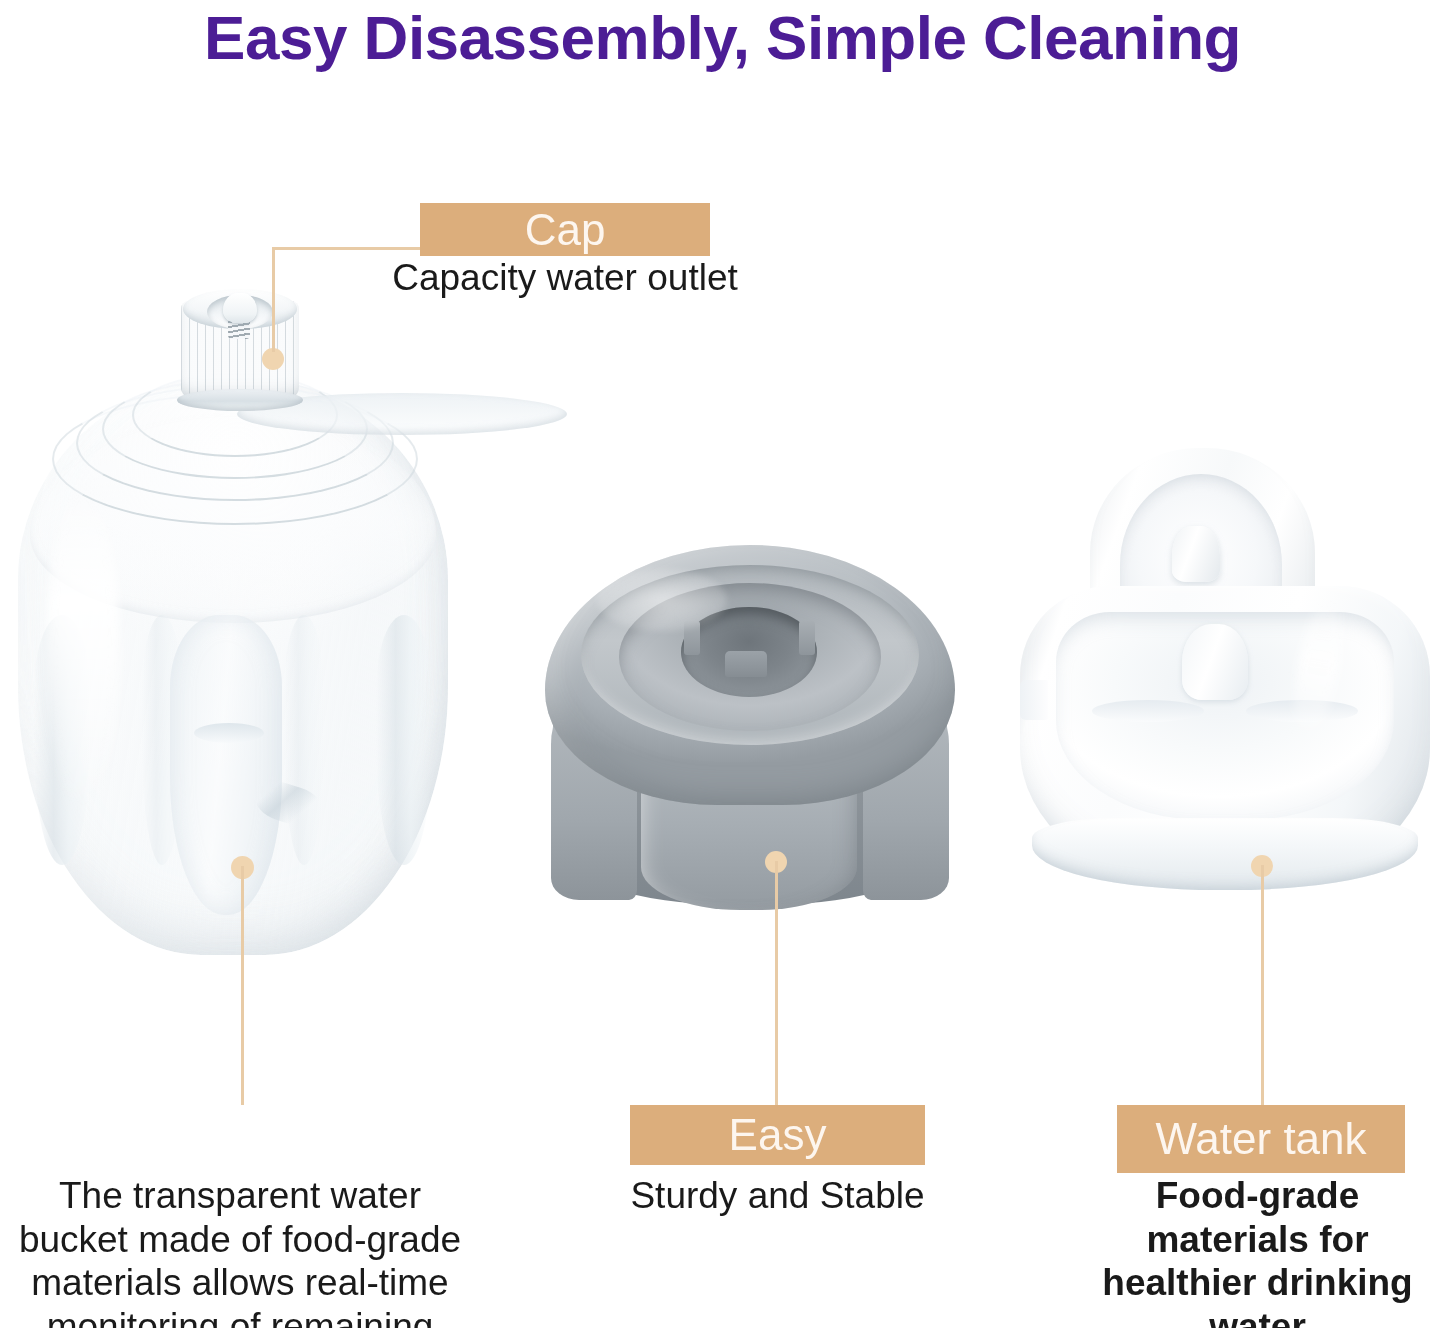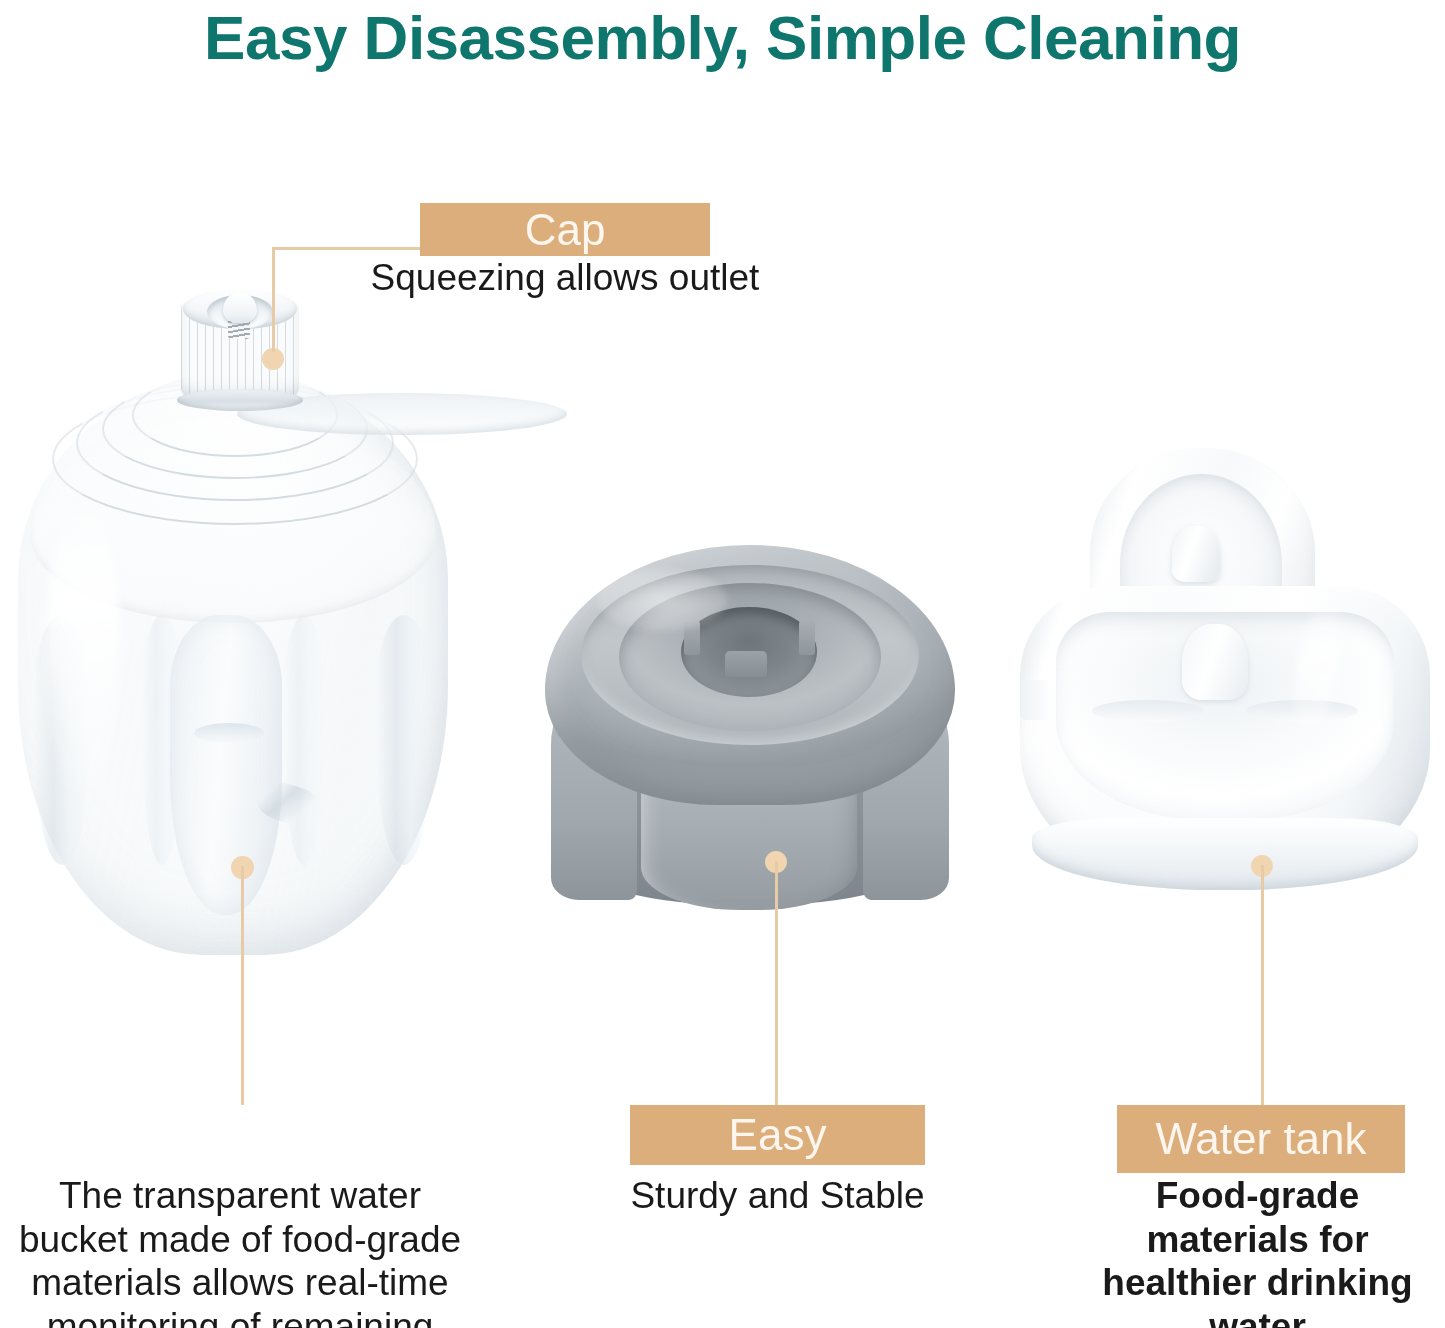--- a/index.html
+++ b/index.html
@@ -20,21 +20,21 @@
 
   
   .page-title {
     position: absolute;
     left: 0;
     top: 2px;
     width: 1445px;
     text-align: center;
     font-size: 62px;
     font-weight: bold;
-    color: #0f766e;
+    color: #4c1d95;
     letter-spacing: -0.5px;
     white-space: nowrap;
   }
 
   
   .label-bar {
     position: absolute;
     background: #dcae7c;
     color: #fdf6ef;
     font-size: 44px;
@@ -551,21 +551,21 @@
     <div class="tank-sidewing"></div>
     <div class="tank-foot"></div>
     <div class="tank-gloss"></div>
   </div>
 
   <div class="leader-dot" style="left:262px; top:348px; width:22px; height:22px;"></div>
   <div class="leader-v" style="left:272px; top:247px; height:105px;"></div>
   <div class="leader-h" style="left:272px; top:247px; width:152px;"></div>
 
   <div class="label-bar" style="left:420px; top:203px; width:290px; height:53px;">Cap</div>
-  <div class="desc" style="left:330px; top:256px; width:470px;">Squeezing allows outlet</div>
+  <div class="desc" style="left:330px; top:256px; width:470px;">Capacity water outlet</div>
 
   <div class="leader-dot" style="left:231px; top:856px; width:23px; height:23px;"></div>
   <div class="leader-v" style="left:241px; top:866px; height:239px;"></div>
 
   <div class="desc" style="left:0px; top:1174px; width:480px;">The transparent water bucket made of food-grade materials allows real-time monitoring of remaining water levels</div>
 
   <div class="leader-dot" style="left:765px; top:851px; width:22px; height:22px;"></div>
   <div class="leader-v" style="left:775px; top:861px; height:244px;"></div>
 
   <div class="label-bar" style="left:630px; top:1105px; width:295px; height:60px;">Easy</div>

